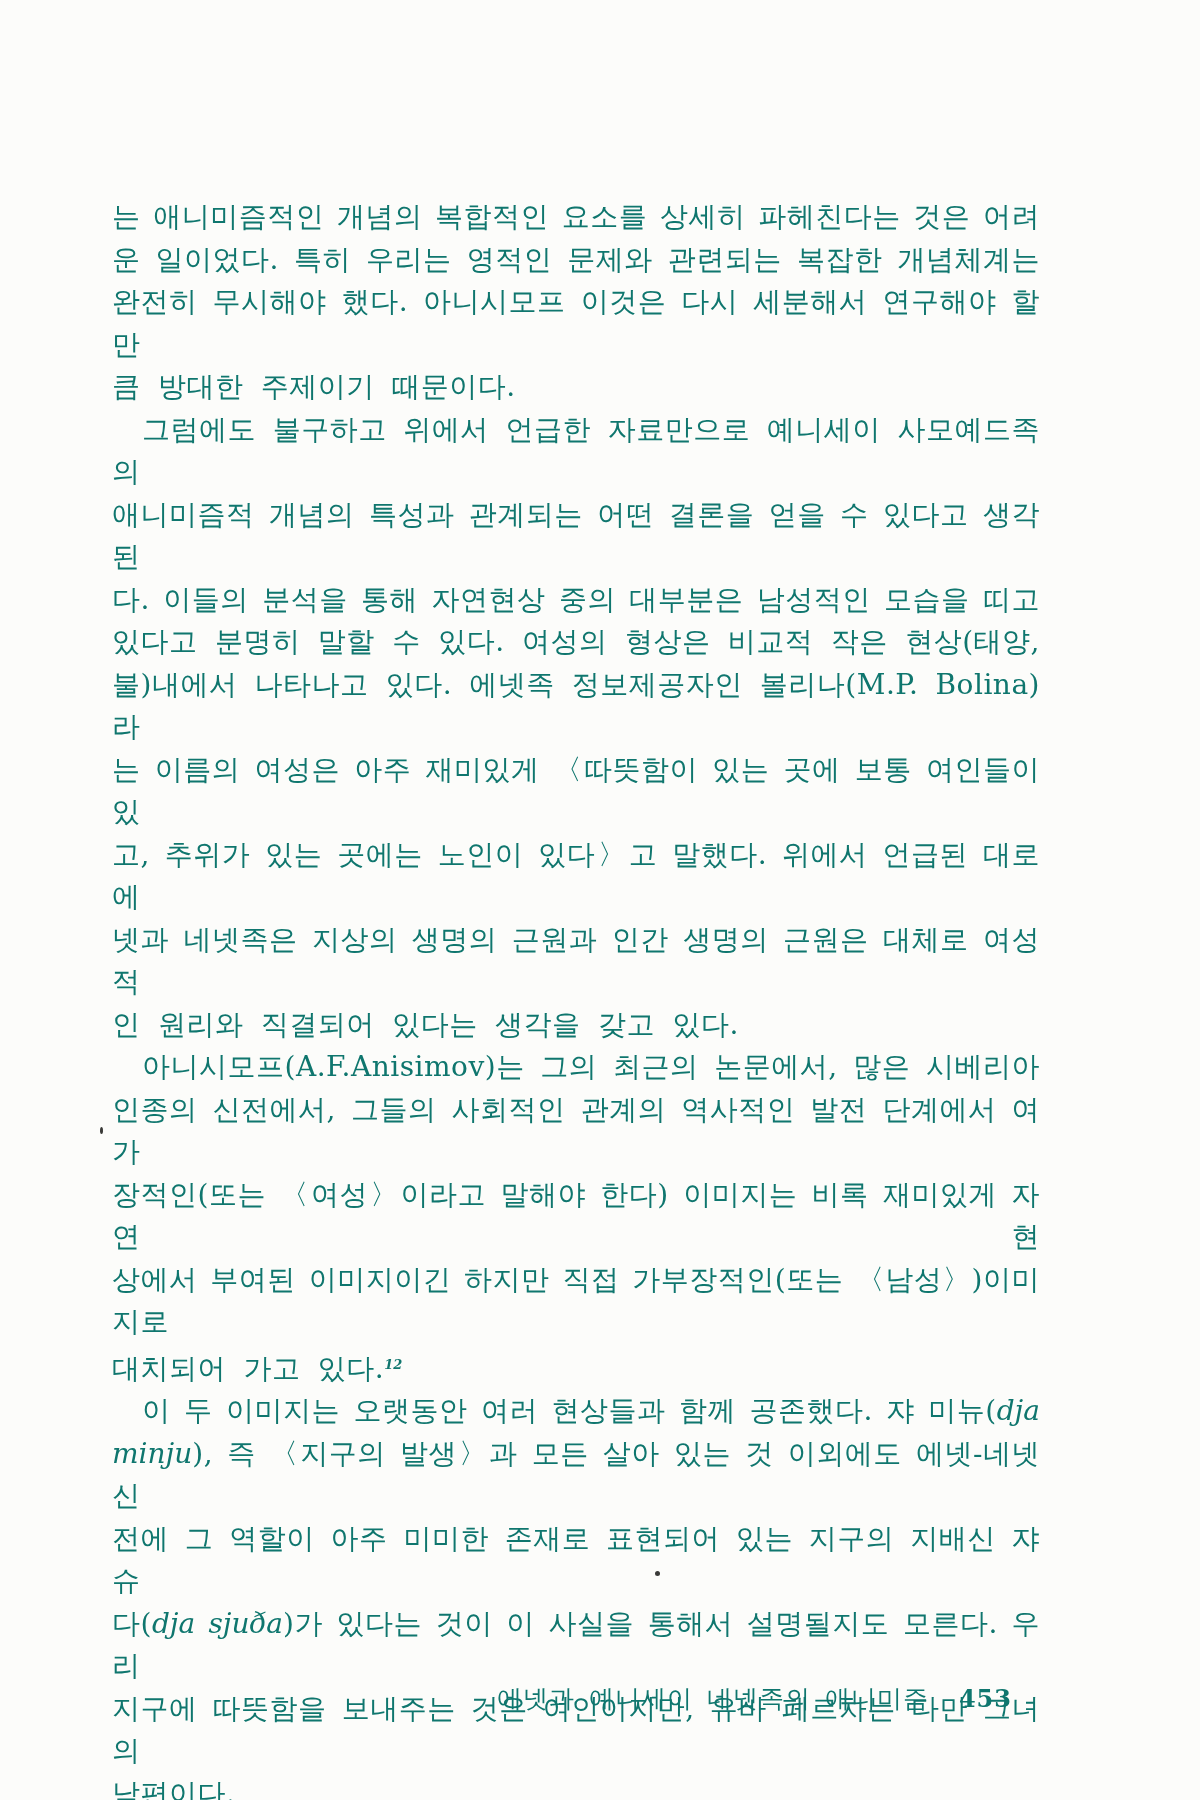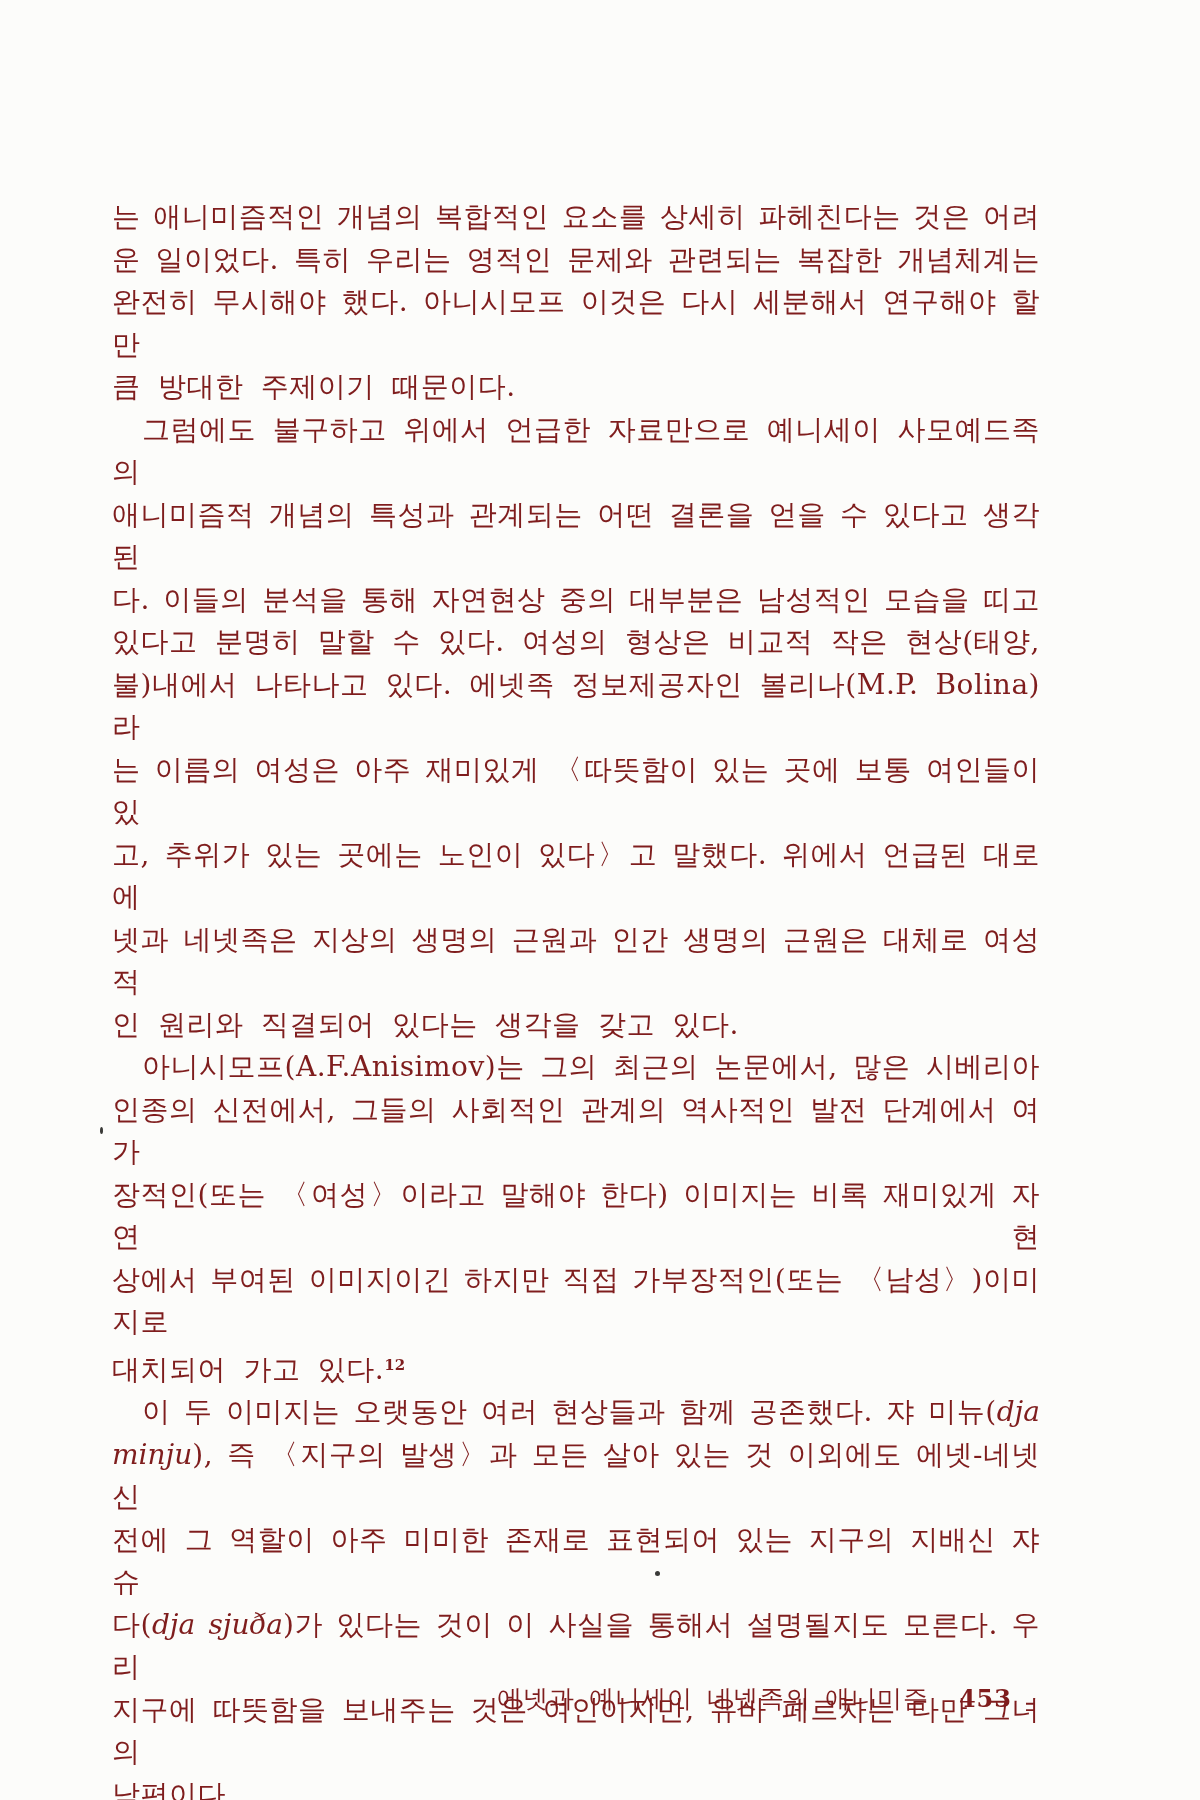--- a/index.html
+++ b/index.html
@@ -22,24 +22,25 @@
     letter-spacing:0.5px;
     word-spacing:3px;
     text-align:justify;
     text-align-last:justify;
     white-space:normal;
   }
   .line.ind{text-indent:30px;}
   .line.pend{text-align-last:left;word-spacing:8px;}
   .it{font-style:italic;letter-spacing:0;}
   .sup{
-    font-size:15px;
+    font-size:13px;
     vertical-align:9px;
     letter-spacing:0;
     font-weight:bold;
+    font-style:italic;
   }
   .footer{
     position:absolute;
     top:1682px;right:188px;
     display:flex;align-items:baseline;gap:30px;
     white-space:nowrap;
   }
   .footer-title{
     font-size:25px;
     letter-spacing:1px;
@@ -54,21 +55,21 @@
     position:absolute;
     background:#3a3a38;
     border-radius:50%;
   }
   .speck-1{left:655px;top:1571px;width:5px;height:5px;}
   .speck-2{left:100px;top:1127px;width:3px;height:7px;}
 </style>
 </head>
 <body>
 
-<div class="page" style="background: rgb(252, 252, 250); color: #7f1d1d;">
+<div class="page" style="background: rgb(252, 252, 250); color: #0f766e;">
 
   <div class="text-block">
       <div class="line"><span>는 애니미즘적인 개념의 복합적인 요소를 상세히 파헤친다는 것은 어려</span></div>
       <div class="line"><span>운 일이었다. 특히 우리는 영적인 문제와 관련되는 복잡한 개념체계는</span></div>
       <div class="line"><span>완전히 무시해야 했다. 아니시모프 이것은 다시 세분해서 연구해야 할 만</span></div>
       <div class="line pend"><span>큼 방대한 주제이기 때문이다.</span></div>
       <div class="line ind"><span>그럼에도 불구하고 위에서 언급한 자료만으로 예니세이 사모예드족의</span></div>
       <div class="line"><span>애니미즘적 개념의 특성과 관계되는 어떤 결론을 얻을 수 있다고 생각된</span></div>
       <div class="line"><span>다. 이들의 분석을 통해 자연현상 중의 대부분은 남성적인 모습을 띠고</span></div>
       <div class="line"><span>있다고 분명히 말할 수 있다. 여성의 형상은 비교적 작은 현상(태양,</span></div>

